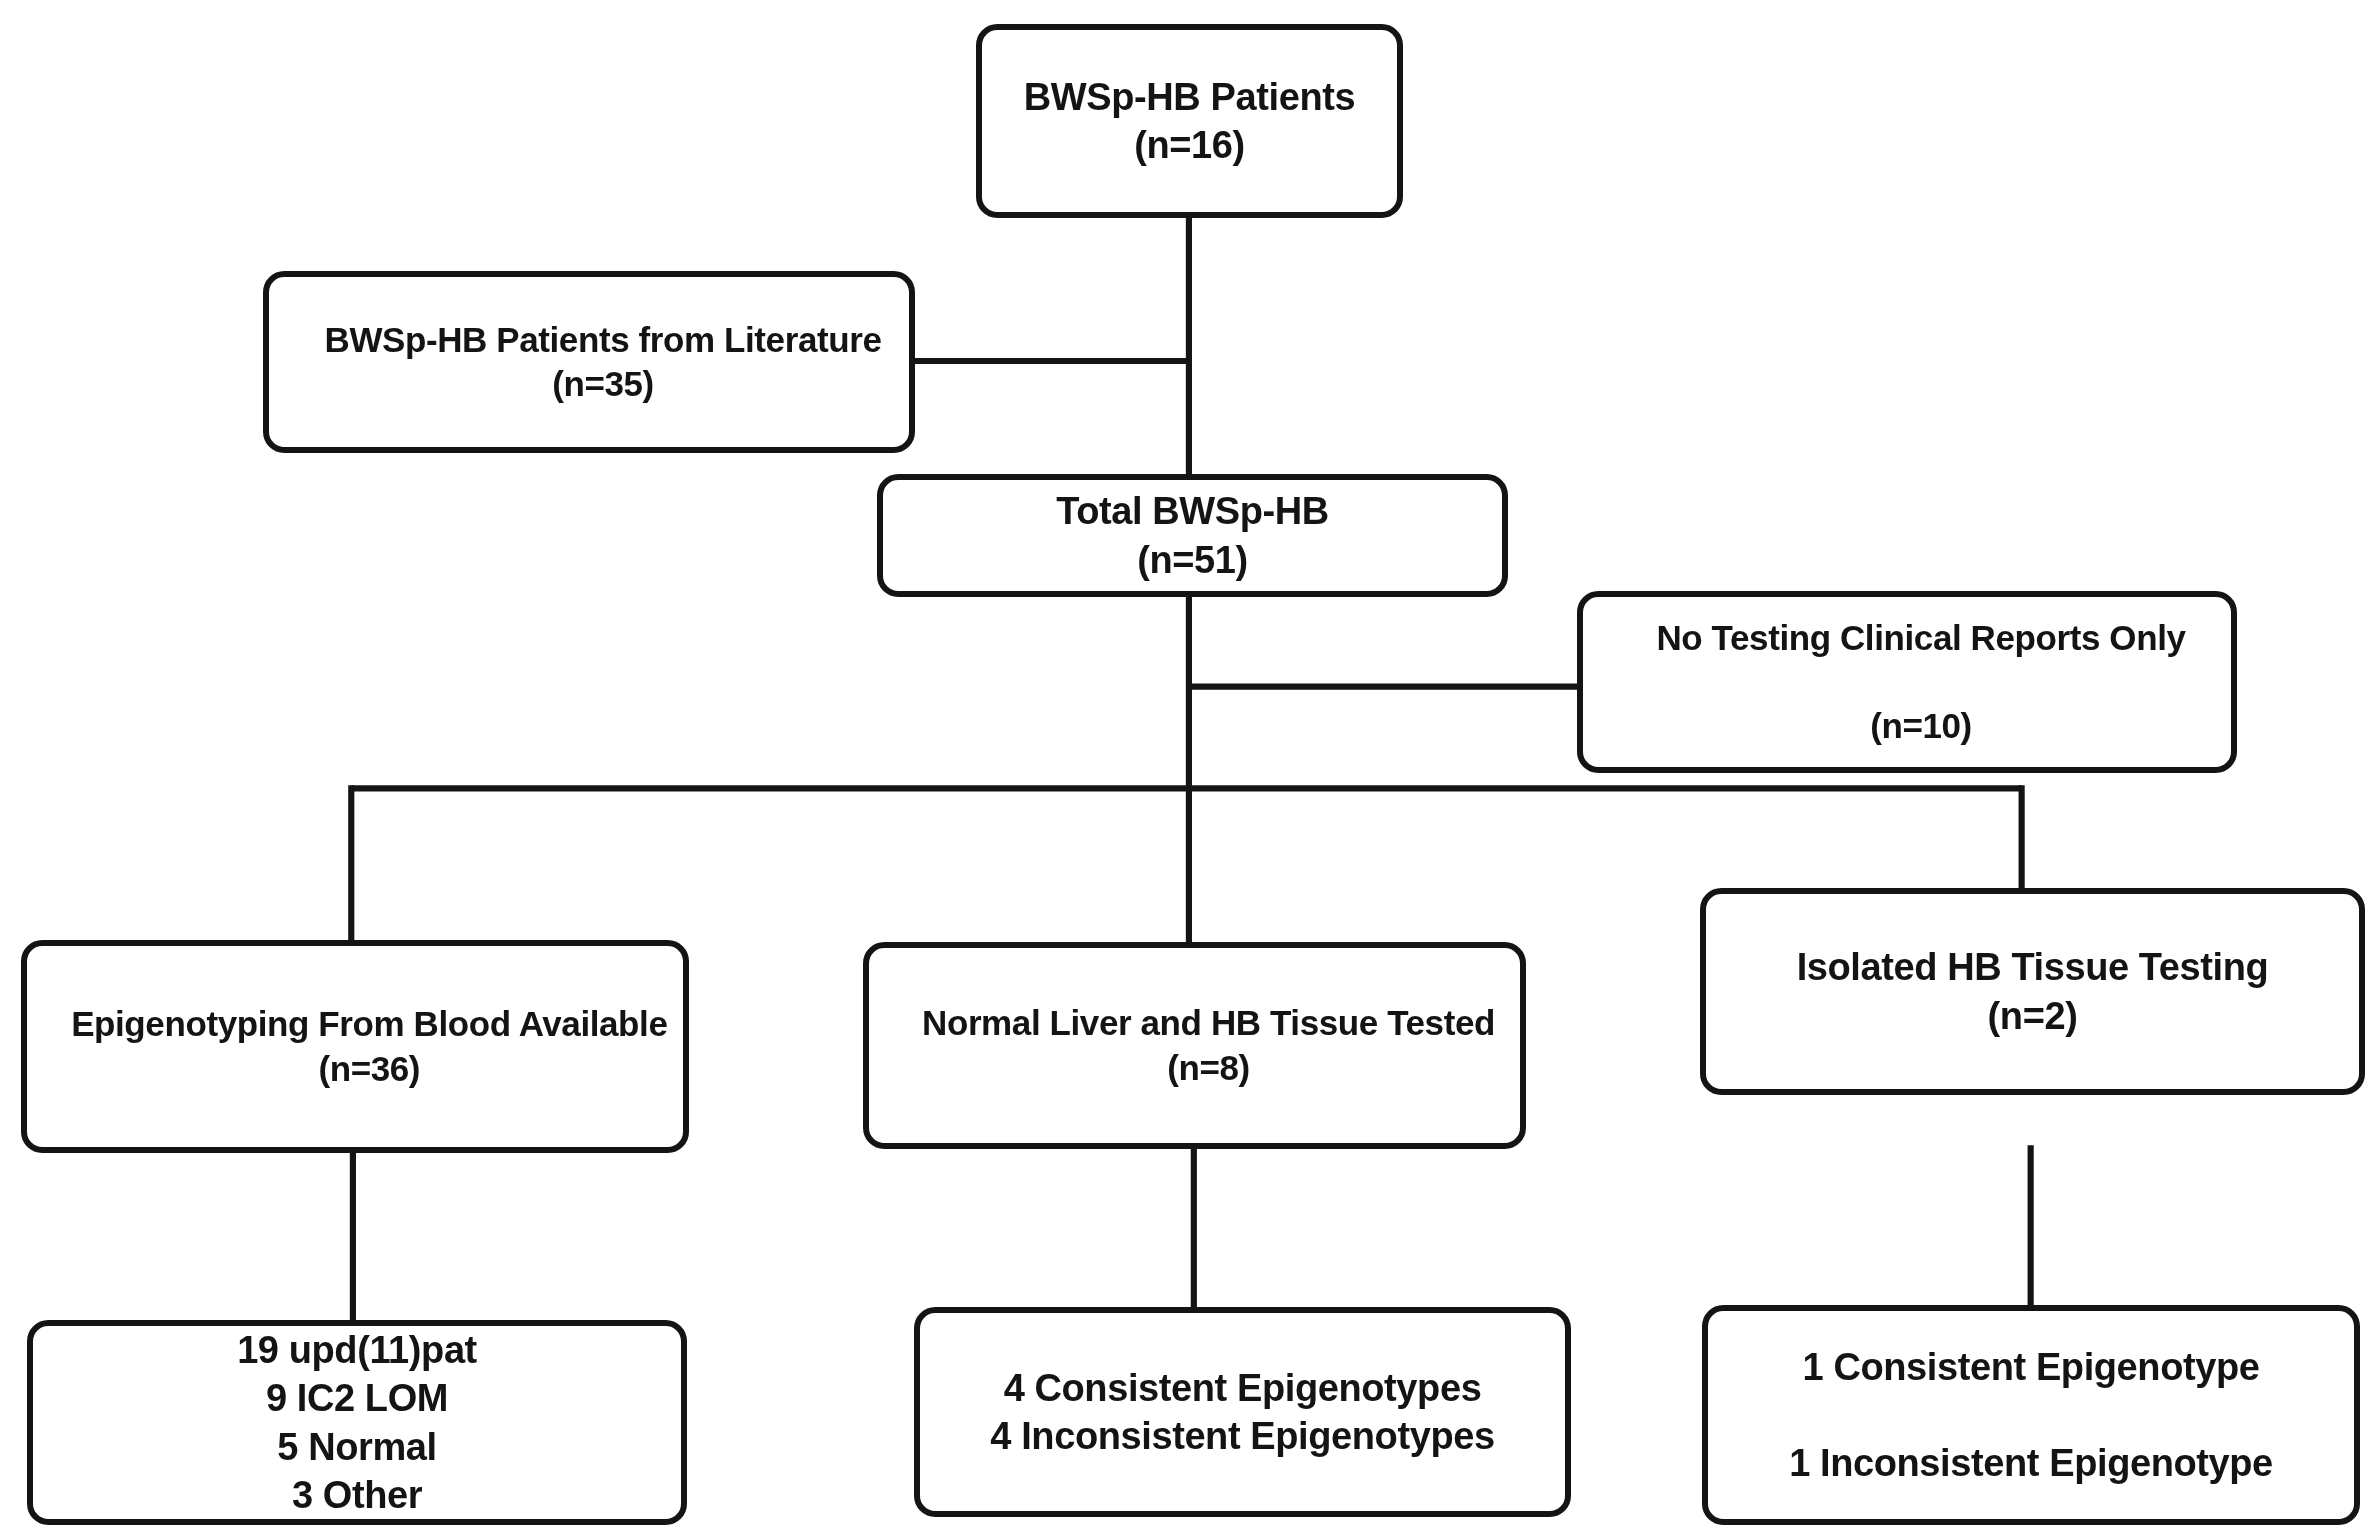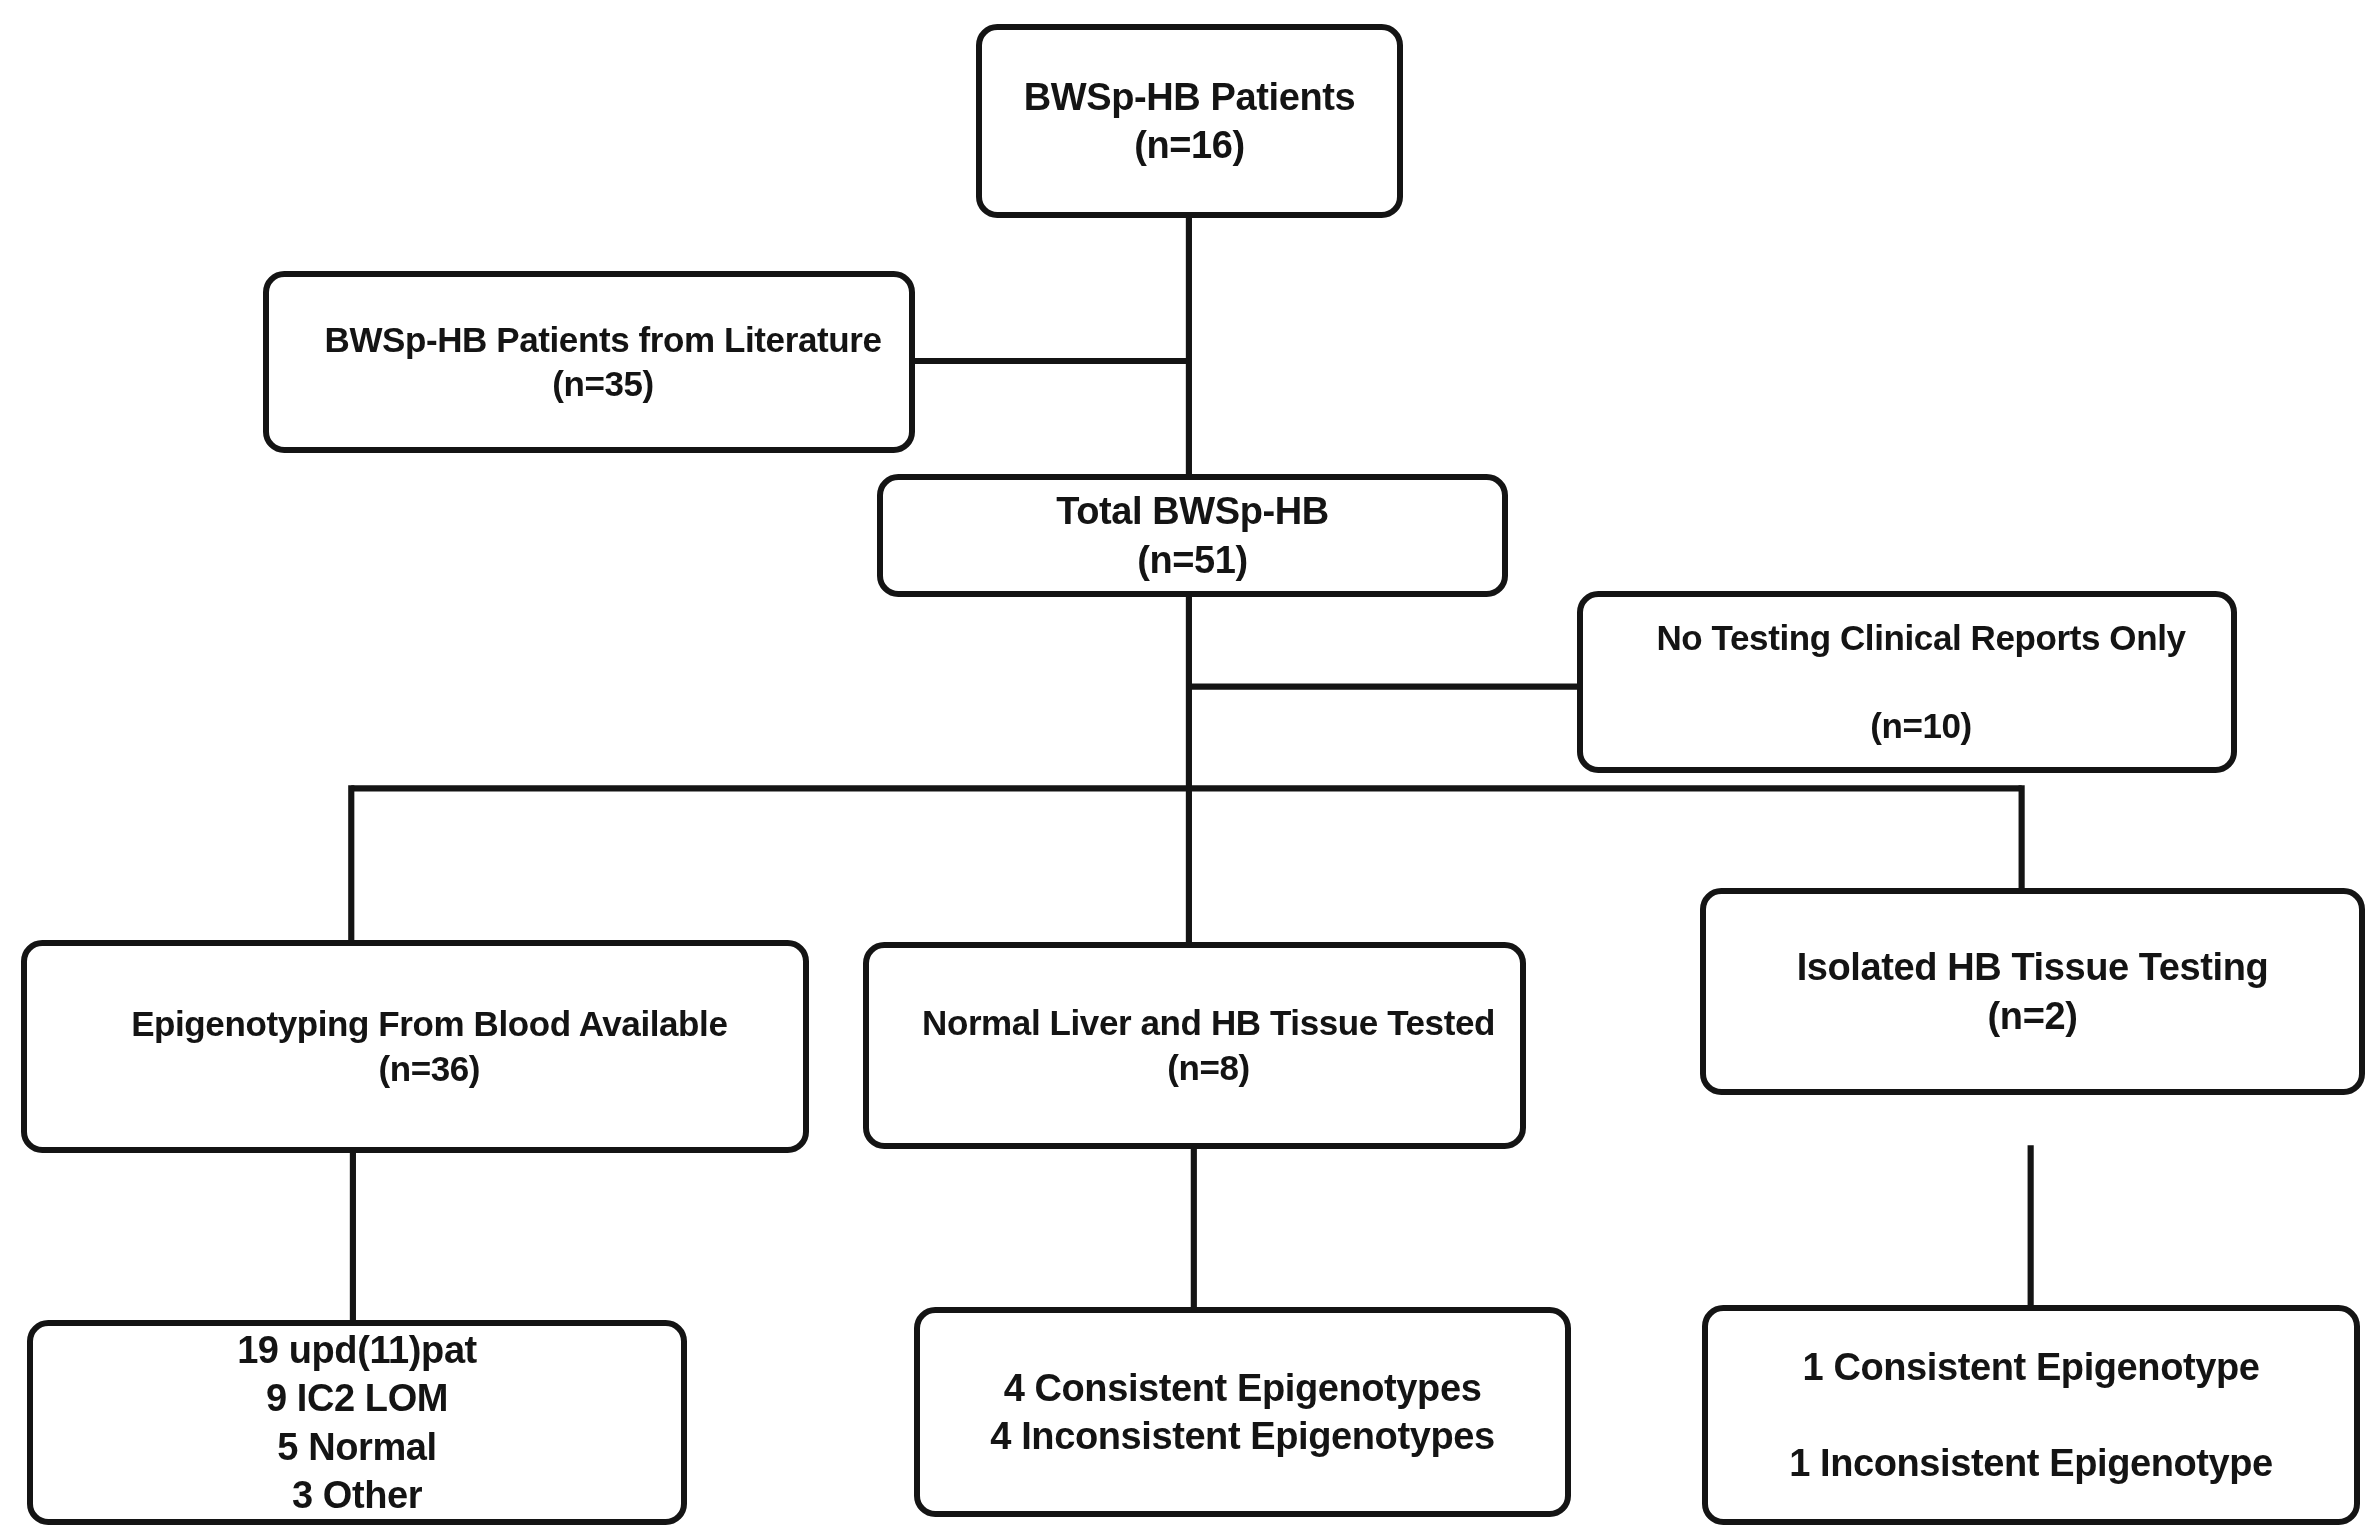--- a/index.html
+++ b/index.html
@@ -32,21 +32,21 @@
     letter-spacing:-0.4px;
     color:var(--ink);
   }
   .node .line{white-space:nowrap;}
   .tight{font-size:35px;padding-left:28px;}
   
   #n-patients        {left:976px;top:24px;  width:427px;height:194px;}
   #n-literature      {left:263px; top:271px; width:652px;height:182px;}
   #n-total           {left:877px;top:474px; width:631px;height:123px;}
   #n-no-testing      {left:1577px;top:591px; width:660px;height:182px;gap:44px;}
-  #n-blood           {left:21.3px;  top:940px;width:788px;height:213px;}
+  #n-blood           {left:21.3px;  top:940px;width:668px;height:213px;}
   #n-liver-hb        {left:863px;top:942px;width:663px;height:207px;}
   #n-isolated        {left:1700px;top:888px;width:665px;height:207px;}
   #n-blood-results   {left:27px;  top:1320px;width:660px;height:205px;}
   #n-liver-results   {left:914px;top:1307px;width:657px;height:210px;}
   #n-isolated-results{left:1702px;top:1305px;width:658px;height:220px;gap:48px;}
 </style>
 </head>
 <body>
 
 <div id="canvas">

